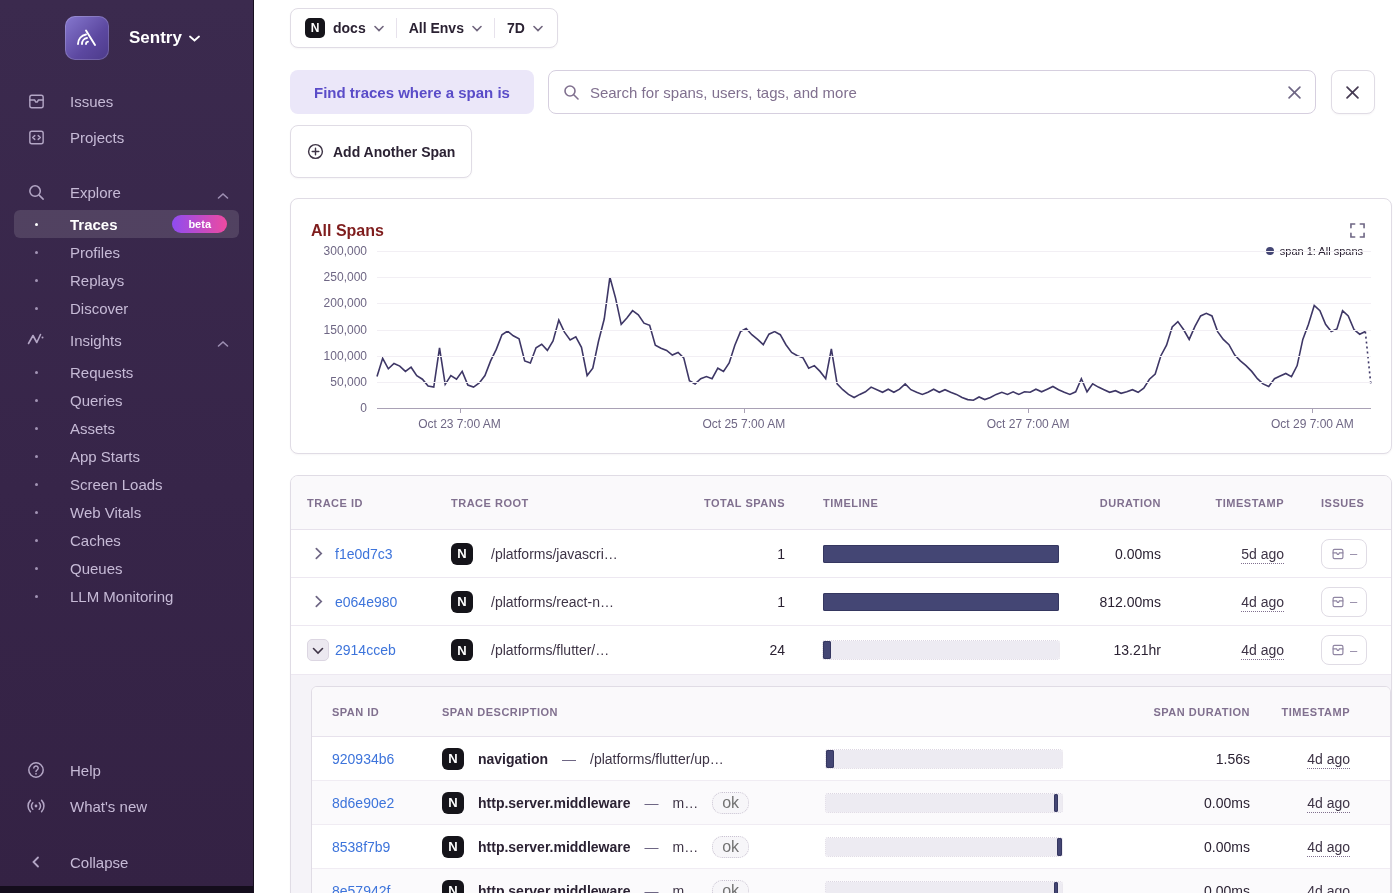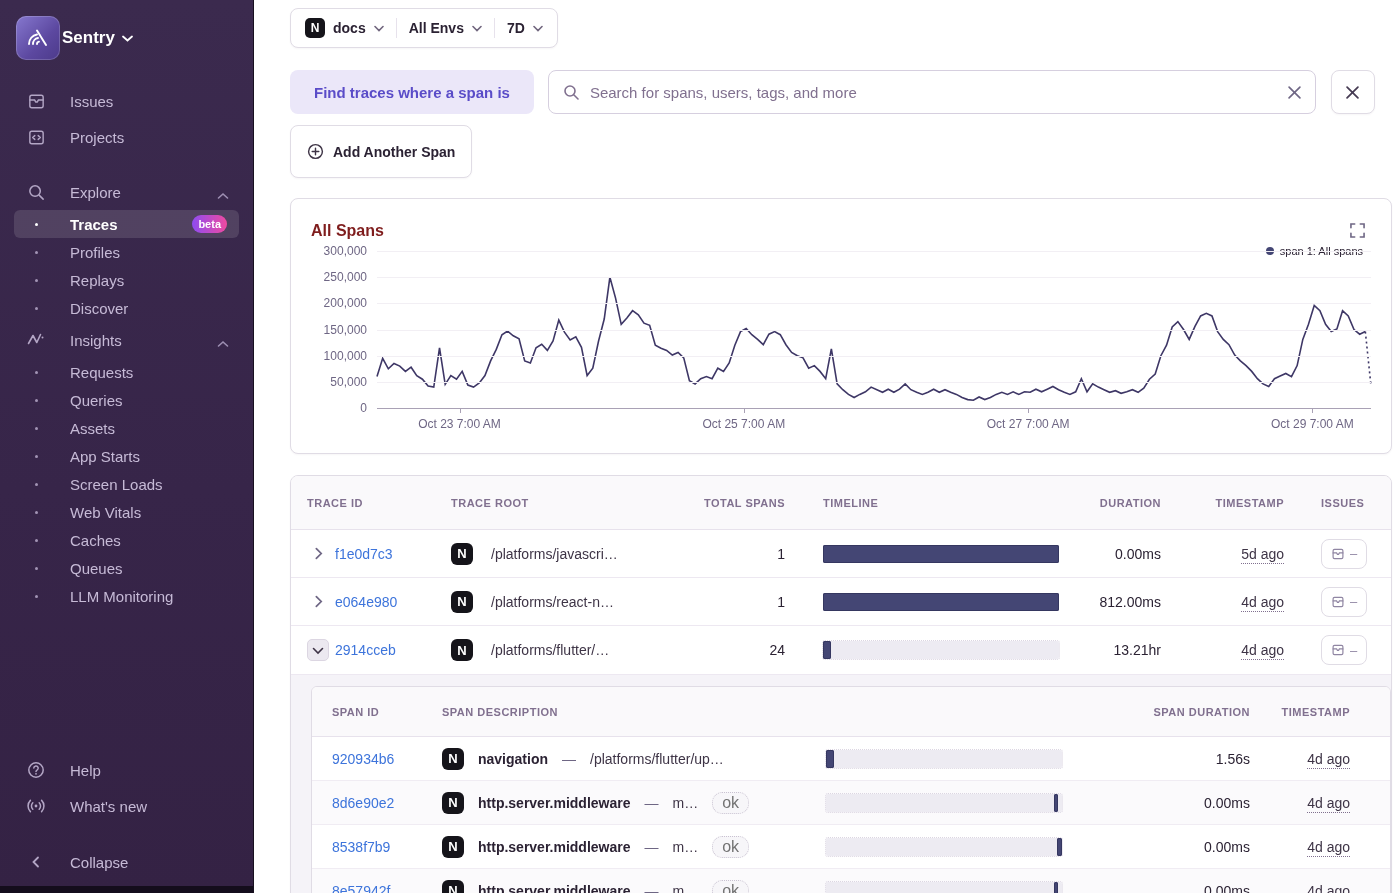--- a/index.html
+++ b/index.html
@@ -4,21 +4,21 @@
 <style>
   * { margin:0; padding:0; box-sizing:border-box; }
   html,body { width:1400px; height:893px; overflow:hidden; background:#fff;
     font-family:"Liberation Sans", sans-serif; }
   .app { display:flex; width:1400px; height:893px; }
 
   
   .sidebar { position:relative; width:254px; height:893px; flex:0 0 254px;
     background:linear-gradient(180deg,#3b2a4e 0%, #372549 55%, #342244 100%);
     border-right:1px solid #17101f; color:#c6bad6; }
-  .org-row { display:flex; align-items:center; gap:2px; padding:16px 4px 0 16px; }
+  .org-row { display:flex; align-items:center; gap:20px; padding:16px 4px 0 16px;justify-content:center; }
   .org-logo { width:44px; height:44px; border-radius:10px;
     background:linear-gradient(135deg,#8678cf 0%,#5c48a0 60%,#4c3a8a 100%);
     display:flex; align-items:center; justify-content:center;
     box-shadow:inset 0 0 0 1px rgba(255,255,255,.18); }
   .org-name { color:#fff; font-size:17px; font-weight:bold; display:flex; align-items:center; gap:7px; }
   .nav { position:absolute; top:83px; left:0; right:0; }
   .nav-item { position:relative; height:36px; display:flex; align-items:center; padding-left:26px;
     font-size:15px; cursor:pointer; }
   .nav-item .ic { width:20px; height:20px; display:flex; align-items:center; justify-content:center; margin-right:24px; color:#b3a6c5; }
   .nav-item .lbl { color:#c6bad6; }
@@ -26,21 +26,21 @@
   .chev-right-slot { position:absolute; right:24px; top:12px; color:#9d8fb2; }
   .sub-item { position:relative; height:28px; display:flex; align-items:center; padding-left:26px; font-size:15px; cursor:pointer; }
   .sub-item .bullet { width:20px; margin-right:24px; display:flex; justify-content:center; }
   .sub-item .dot { width:3px; height:3px; border-radius:50%; background:#a294b5; }
   .sub-item .lbl { color:#c6bad6; }
   .sub-item.active { margin:0 14px; padding-left:12px; border-radius:6px;
     background:rgba(255,255,255,.12); }
   .sub-item.active .lbl { color:#fff; font-weight:bold; }
   .sub-item.active .dot { background:#fff; }
   .badge-beta { margin-left:auto; margin-right:12px; font-size:11px; font-weight:bold; color:#fff;
-    padding:3px 6px; border-radius:20px;
+    padding:3px 16px; border-radius:20px;
     background:linear-gradient(90deg,#8f4cf0 0%,#ee4aa0 100%); }
   .sidebar-footer { position:absolute; top:752px; left:0; right:0; }
   .collapse-row { position:absolute; top:844px; left:0; right:0; }
   .bottom-strip { position:absolute; bottom:0; left:0; width:100%; height:7px; background:#140d1c; }
 
   
   .main { position:relative; flex:1; background:#fff; padding:8px 12px 0 36px; }
 
   .filter-bar { display:inline-flex; align-items:center; height:40px; background:#fff;
     border:1px solid #e0dce5; border-radius:8px; padding:0 14px; gap:12px;

